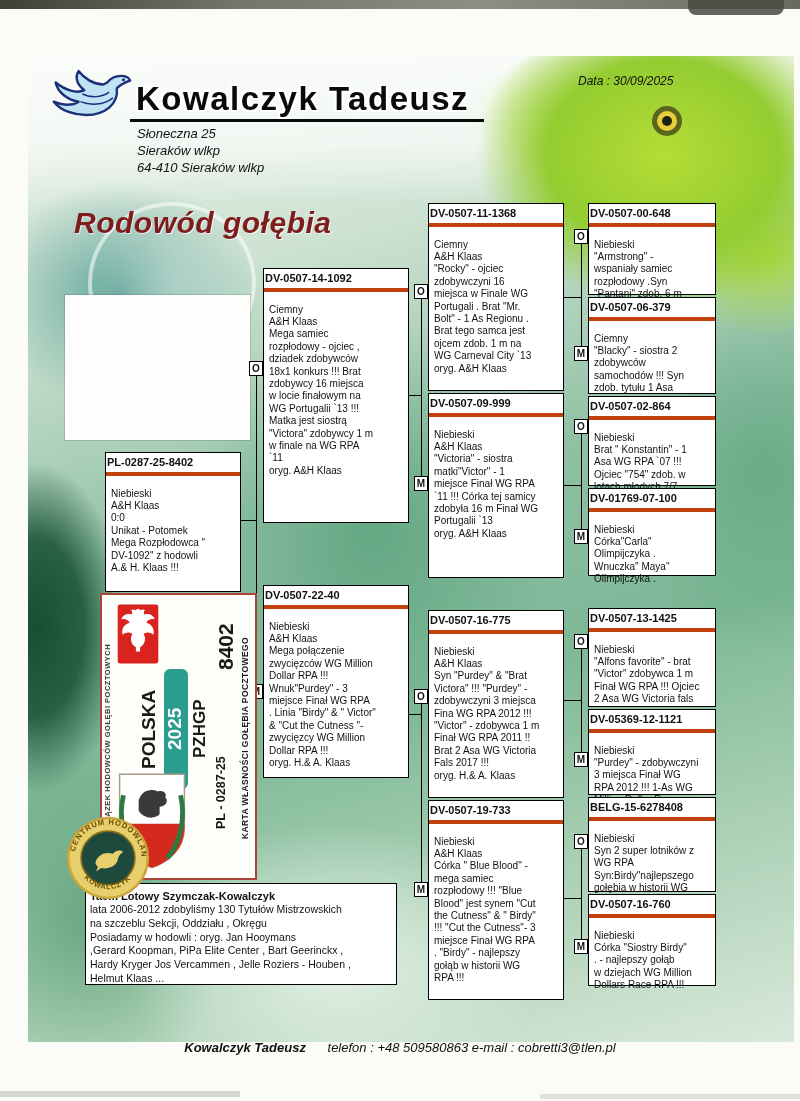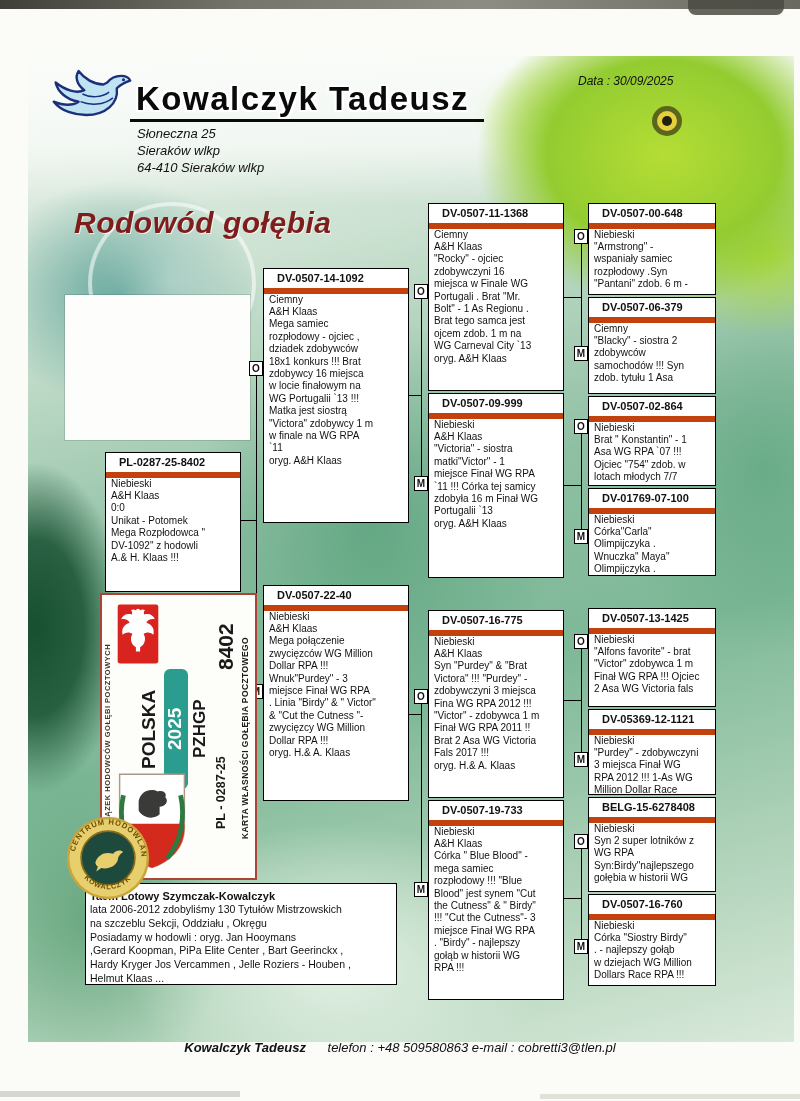--- a/index.html
+++ b/index.html
@@ -38,21 +38,21 @@
   .main-title{position:absolute;left:136px;top:80px;font-size:33px;font-weight:bold;letter-spacing:1.5px;color:#0a0a0a;z-index:2;
     text-shadow:-2px -2px 0 #fff,2px -2px 0 #fff,-2px 2px 0 #fff,2px 2px 0 #fff,0 0 6px rgba(255,255,255,.9)}
   .title-underline{position:absolute;left:130px;top:119px;width:354px;height:3px;background:#0a0a0a;z-index:2}
   .date{position:absolute;left:578px;top:74px;font-size:12px;font-style:italic;z-index:2}
   .address{position:absolute;left:137px;top:126px;font-size:13px;font-style:italic;line-height:1.3;white-space:pre-line;z-index:2}
   .doc-title{position:absolute;left:74px;top:206px;font-size:30px;font-weight:bold;font-style:italic;letter-spacing:.5px;color:#7f1d1d;z-index:2;
     text-shadow:1px 1px 0 rgba(255,255,255,.7)}
 
   
   .pbox{position:absolute;background:#fff;border:1px solid #000;padding:4px 5px;z-index:2;font-size:10px;line-height:1.24}
-  .pbox .ring{margin:-4px -5px 0;padding:3px 13px 2px;border-bottom:6px solid #c2410c;font-size:11px;font-weight:bold;white-space:nowrap}
+  .pbox .ring{margin:-4px -5px 12px;padding:3px 1px 2px;border-bottom:4px solid #c2410c;font-size:11px;font-weight:bold;white-space:nowrap}
   .pbox .body{white-space:pre-line}
   .pbox.empty{box-shadow:0 0 0 1px rgba(0,0,0,.12);border:none;background:#fdfdfb}
   .marker{position:absolute;width:14px;height:15px;background:#fff;border:1px solid #000;font-weight:bold;font-size:10px;line-height:13px;text-align:center;z-index:3}
   .cline{position:absolute;background:#000;z-index:1}
 
   
   .card{position:absolute;left:100px;top:593px;width:157px;height:287px;background:#fdfdf9;border:2px solid #a94436;z-index:2}
   .vtext{position:absolute;writing-mode:vertical-rl;transform:rotate(180deg);text-align:center;font-weight:bold;color:#1a1a1a}
   .card .assoc{left:1px;top:4px;height:277px;width:13px;font-size:7.5px;letter-spacing:.5px;color:#40332e}
   .card .eagle{position:absolute;left:15px;top:6px;width:42px;height:66px}
@@ -141,21 +141,21 @@
 18x1 konkurs !!! Brat
 zdobywcy 16 miejsca
 w locie finałowym na
 WG Portugalii `13 !!!
 Matka jest siostrą
 "Victora" zdobywcy 1 m
 w finale na WG RPA
 `11
 oryg. A&amp;H Klaas</div>
 </div>
-<div class="pbox" style="left:263px;top:585px;width:146px;height:216px">
+<div class="pbox" style="left:263px;top:585px;width:146px;height:193px">
   <div class="marker" style="left:-15px;top:98px">M</div>
   <div class="ring">DV-0507-22-40</div>
   <div class="body">Niebieski
 A&amp;H Klaas
 Mega połączenie
 zwycięzców WG Million
 Dollar RPA !!!
 Wnuk"Purdey" - 3
 miejsce Finał WG RPA
 . Linia "Birdy" &amp; " Victor"

